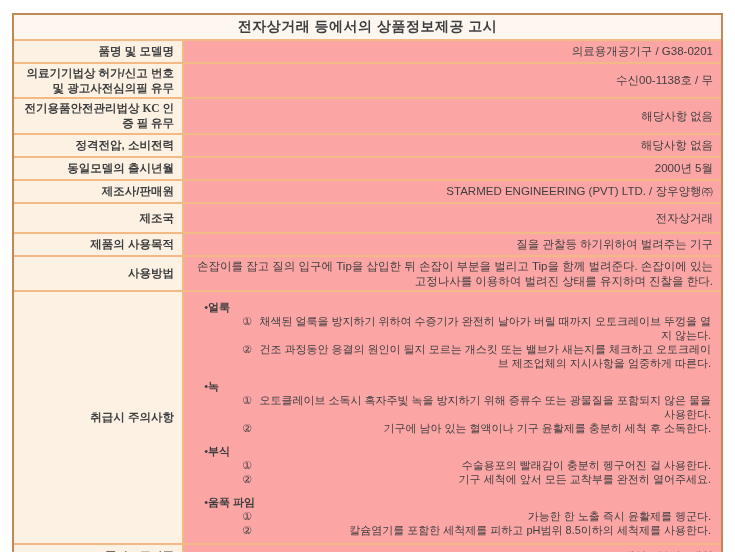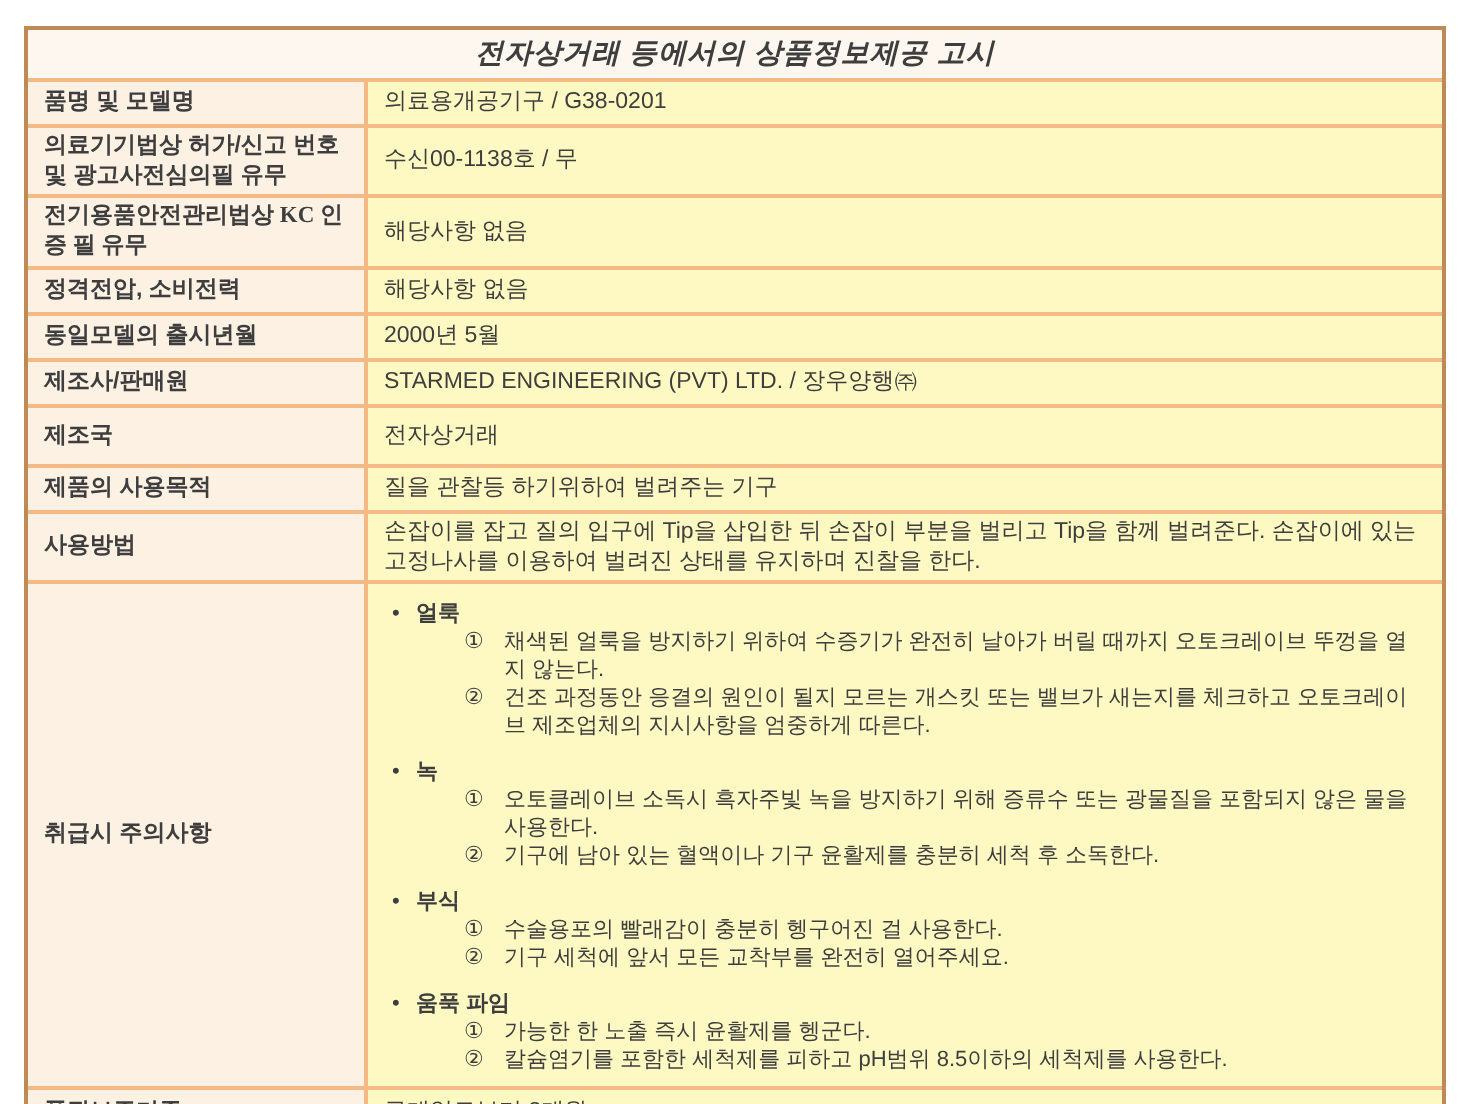--- a/index.html
+++ b/index.html
@@ -23,37 +23,38 @@
     border: 2px solid #c08a57;
   }
   td {
     border-right: 2px solid #f4ba85;
     border-bottom: 2px solid #f4ba85;
     font-size: 11.5px;
     line-height: 1.28;
     padding: 2px 8px;
     vertical-align: middle;
     overflow: hidden;
+    text-align: right;
   }
   td:last-child { border-right: none; }
   td.title-cell {
     background: #fdf7f0;
     text-align: center;
     font-weight: bold;
     font-size: 14px;
     letter-spacing: 0.5px;
   }
   td.label {
     background: #fdf1e4;
     font-weight: bold;
   }
   td.value {
-    background: #fef9c3;
-  }
-  tr.r-title { height: 26px; font-style: italic; }
+    background: #fca5a5;
+  }
+  tr.r-title { height: 26px; }
   tr.r-s1  { height: 23px; }
   tr.r-d2  { height: 24px; }
   tr.r-d3  { height: 33px; font-family: Liberation Serif, serif; }
   tr.r-s2  { height: 23px; padding-left: 16px; }
   tr.r-s3  { height: 30px; }
   tr.r-d4  { height: 33px; border-radius: 10px; }
   tr.r-big { height: 231px; }
   tr.r-last{ height: 25px; }
 
   td.precautions-cell {

